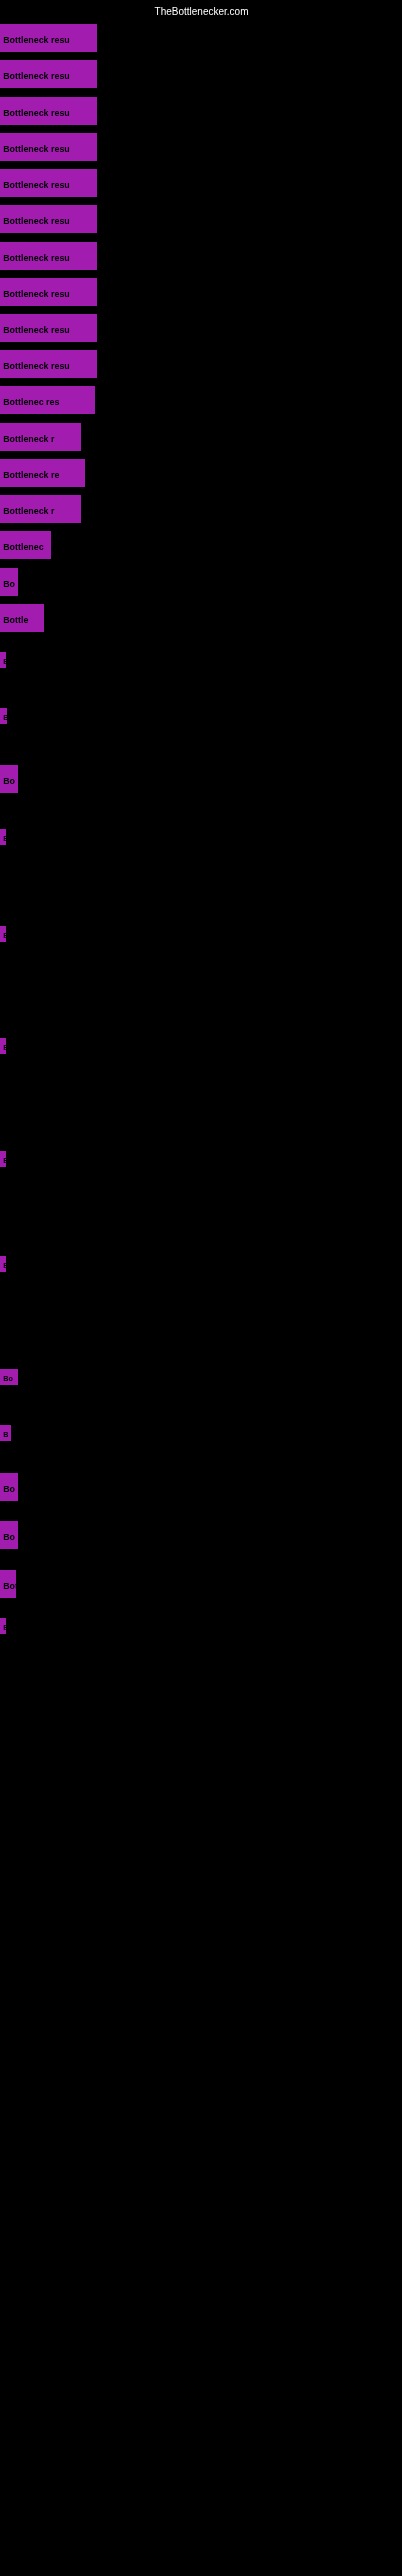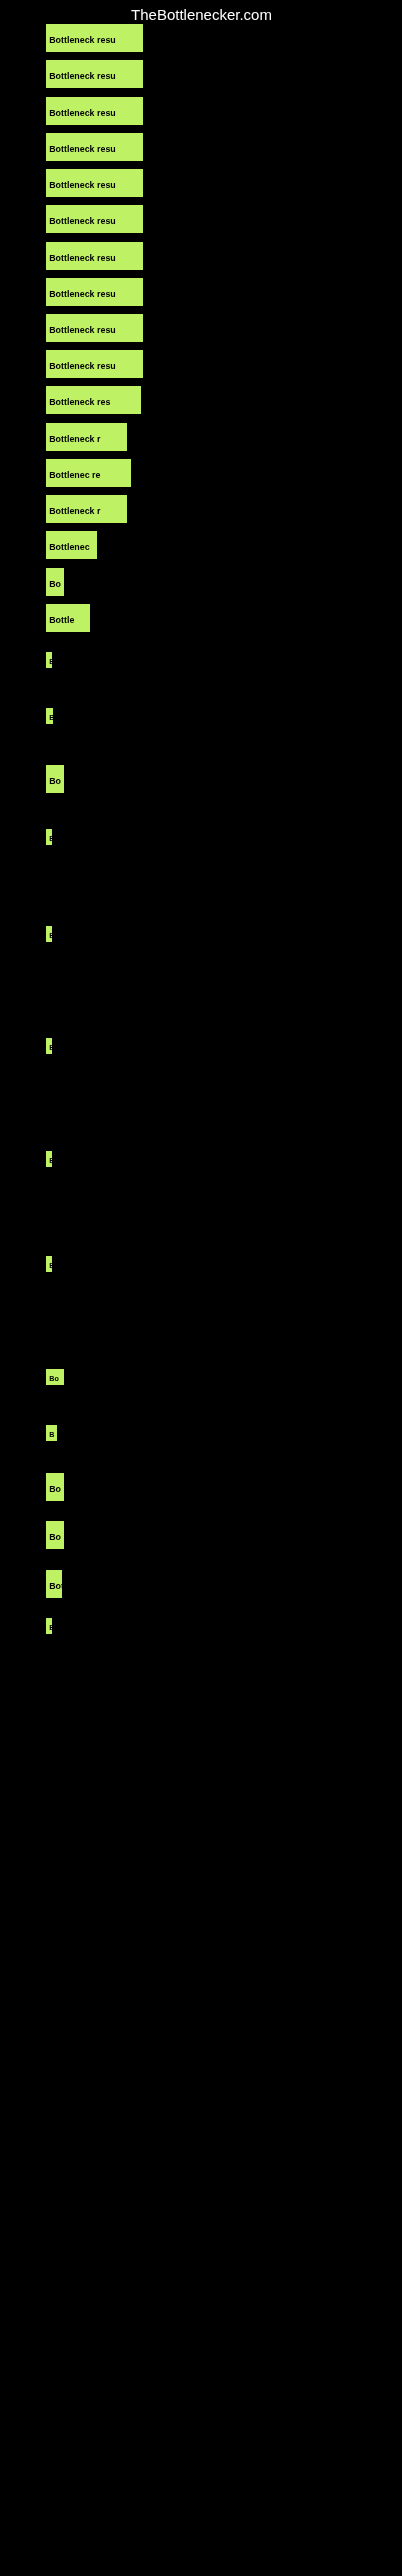--- a/index.html
+++ b/index.html
@@ -14,38 +14,37 @@
       font-family: Arial, sans-serif;
       position: relative;
     }
     #site-title {
       position: absolute;
       top: 6.4px;
       left: 0;
       width: 403px;
       text-align: center;
       color: #ffffff;
-      font-size: 15px;
+      font-size: 10px;
       font-weight: normal;
     }
     .bar-container {
       position: absolute;
       left: 0;
       display: flex;
       align-items: center;
     }
     .bar-label {
-      background-color: #bef264;
+      background-color: #a21caf;
       color: #000000;
       font-size: 8.9px;
       font-weight: bold;
       padding: 1.6px 3.2px;
       white-space: nowrap;
       overflow: hidden;
-      margin-left: 46px;
     }
   </style>
 </head>
 <body>
 
 <div id="site-title">TheBottlenecker.com</div>
 
 <div id="bars-container">
     <div class="bar-container" style="top: 24px; height: 28px; left: 0px;">
       <div class="bar-label" style="width: 97px; height: 28px; line-height: 28px; font-size: 8.9px;">Bottleneck resu</div>
@@ -71,27 +70,27 @@
     <div class="bar-container" style="top: 278px; height: 28px; left: 0px;">
       <div class="bar-label" style="width: 97px; height: 28px; line-height: 28px; font-size: 8.9px;">Bottleneck resu</div>
     </div>
     <div class="bar-container" style="top: 314px; height: 28px; left: 0px;">
       <div class="bar-label" style="width: 97px; height: 28px; line-height: 28px; font-size: 8.9px;">Bottleneck resu</div>
     </div>
     <div class="bar-container" style="top: 350px; height: 28px; left: 0px;">
       <div class="bar-label" style="width: 97px; height: 28px; line-height: 28px; font-size: 8.9px;">Bottleneck resu</div>
     </div>
     <div class="bar-container" style="top: 386px; height: 28px; left: 0px;">
-      <div class="bar-label" style="width: 95px; height: 28px; line-height: 28px; font-size: 8.9px;">Bottleneck res</div>
+      <div class="bar-label" style="width: 95px; height: 28px; line-height: 28px; font-size: 8.9px;">Bottlenec res</div>
     </div>
     <div class="bar-container" style="top: 423px; height: 28px; left: 0px;">
       <div class="bar-label" style="width: 81px; height: 28px; line-height: 28px; font-size: 8.9px;">Bottleneck r</div>
     </div>
     <div class="bar-container" style="top: 459px; height: 28px; left: 0px;">
-      <div class="bar-label" style="width: 85px; height: 28px; line-height: 28px; font-size: 8.9px;">Bottlenec re</div>
+      <div class="bar-label" style="width: 85px; height: 28px; line-height: 28px; font-size: 8.9px;">Bottleneck re</div>
     </div>
     <div class="bar-container" style="top: 495px; height: 28px; left: 0px;">
       <div class="bar-label" style="width: 81px; height: 28px; line-height: 28px; font-size: 8.9px;">Bottleneck r</div>
     </div>
     <div class="bar-container" style="top: 531px; height: 28px; left: 0px;">
       <div class="bar-label" style="width: 51px; height: 28px; line-height: 28px; font-size: 8.9px;">Bottlenec</div>
     </div>
     <div class="bar-container" style="top: 568px; height: 28px; left: 0px;">
       <div class="bar-label" style="width: 17.7px; height: 28px; line-height: 28px; font-size: 8.9px;">Bo</div>
     </div>

